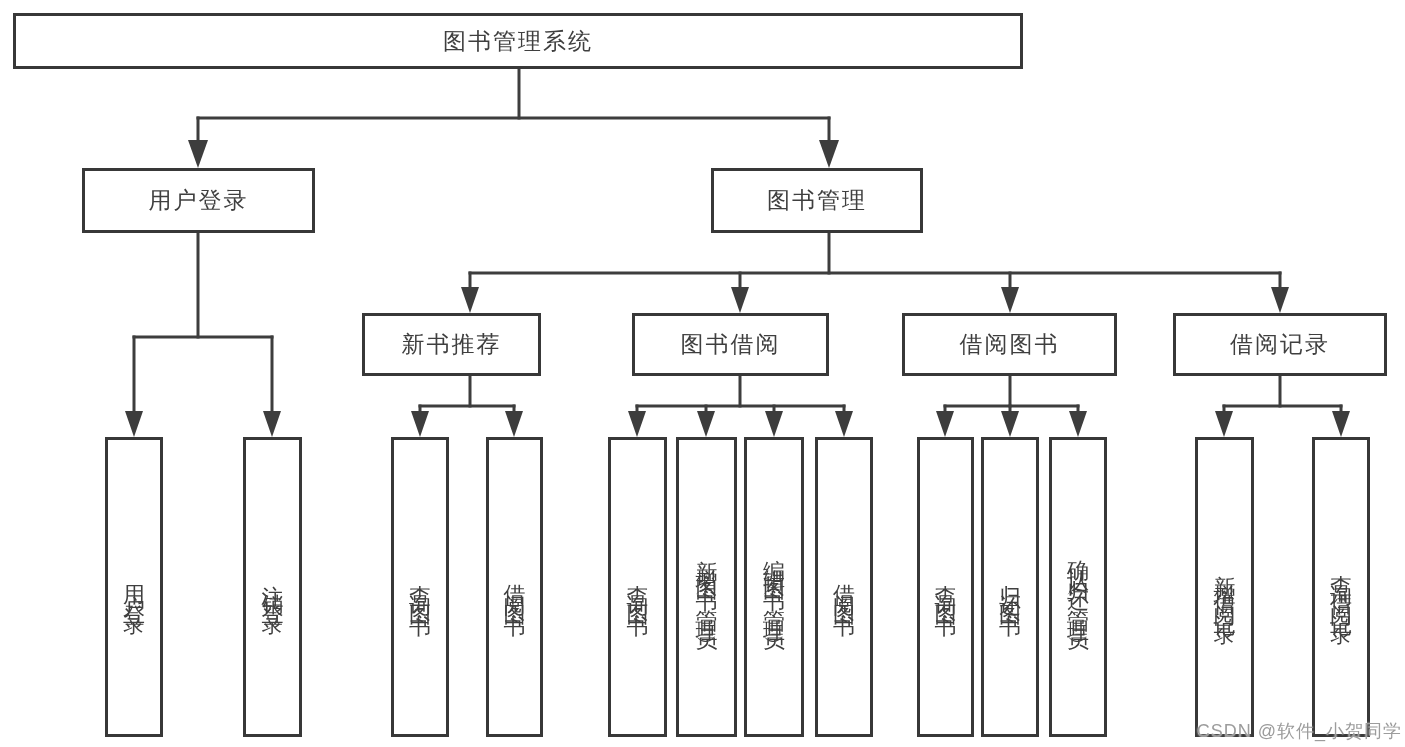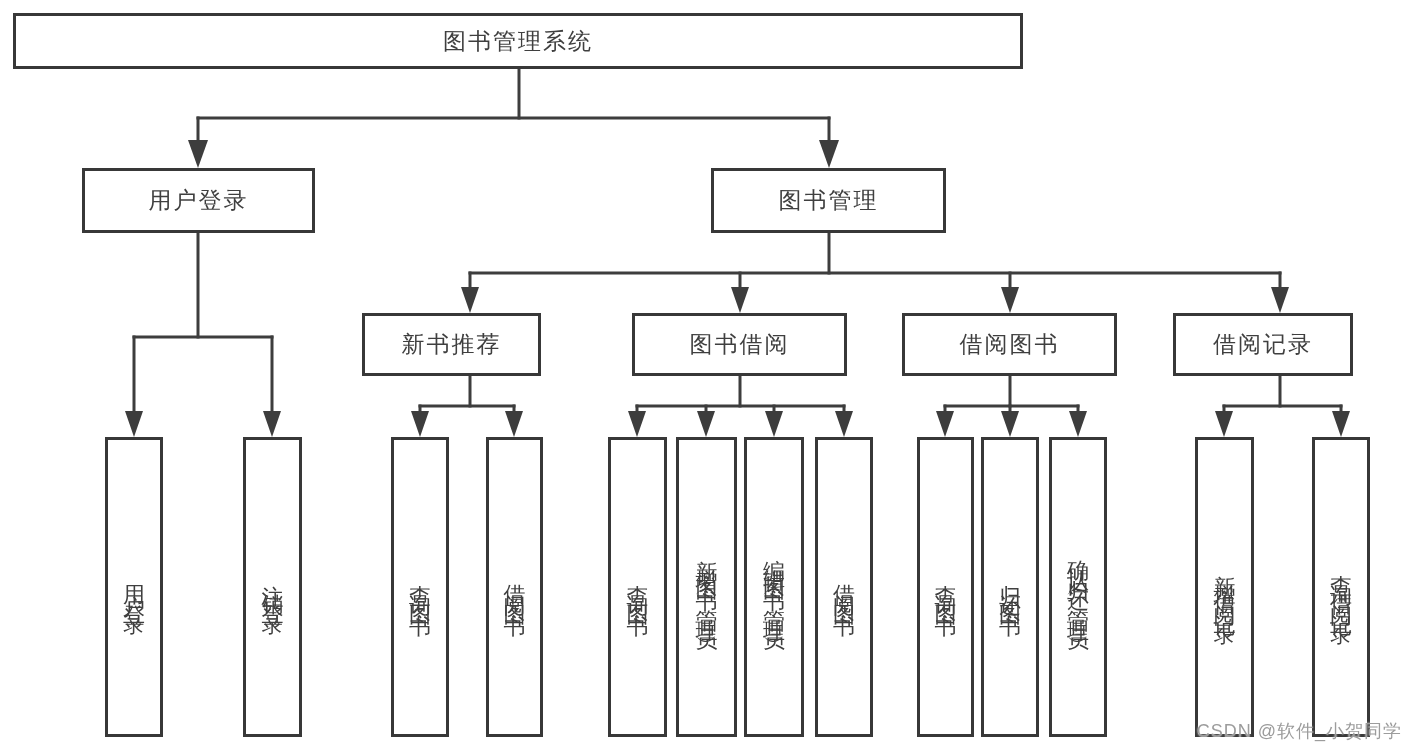--- a/index.html
+++ b/index.html
@@ -112,26 +112,26 @@
       <line x1="1224" y1="406" x2="1224" y2="415"></line>
       <line x1="1341" y1="406" x2="1341" y2="415"></line>
       <polygon points="1215,411 1233,411 1224,437"></polygon>
       <polygon points="1332,411 1350,411 1341,437"></polygon>
     </g>
   </svg>
 
   <div class="hbox" style="left:13px;top:13px;width:1010px;height:56px">图书管理系统</div>
 
   <div class="hbox" style="left:82px;top:168px;width:233px;height:65px">用户登录</div>
-  <div class="hbox" style="left:711px;top:168px;width:235px;height:65px">图书管理</div>
+  <div class="hbox" style="left:711px;top:168px;width:212px;height:65px">图书管理</div>
 
   <div class="hbox" style="left:362px;top:313px;width:179px;height:63px">新书推荐</div>
-  <div class="hbox" style="left:632px;top:313px;width:215px;height:63px">图书借阅</div>
+  <div class="hbox" style="left:632px;top:313px;width:197px;height:63px">图书借阅</div>
   <div class="hbox" style="left:902px;top:313px;width:215px;height:63px">借阅图书</div>
-  <div class="hbox" style="left:1173px;top:313px;width:180px;height:63px">借阅记录</div>
+  <div class="hbox" style="left:1173px;top:313px;width:214px;height:63px">借阅记录</div>
 
   <div class="vbox" style="left:105px;width:58px">用户登录</div>
   <div class="vbox" style="left:243px;width:59px">注销登录</div>
 
   <div class="vbox" style="left:391px;width:58px">查询图书</div>
   <div class="vbox" style="left:486px;width:57px">借阅图书</div>
 
   <div class="vbox" style="left:608px;width:59px">查询图书</div>
   <div class="vbox" style="left:676px;width:61px">新增图书（管理员）</div>
   <div class="vbox" style="left:744px;width:60px">编辑图书（管理员）</div>

